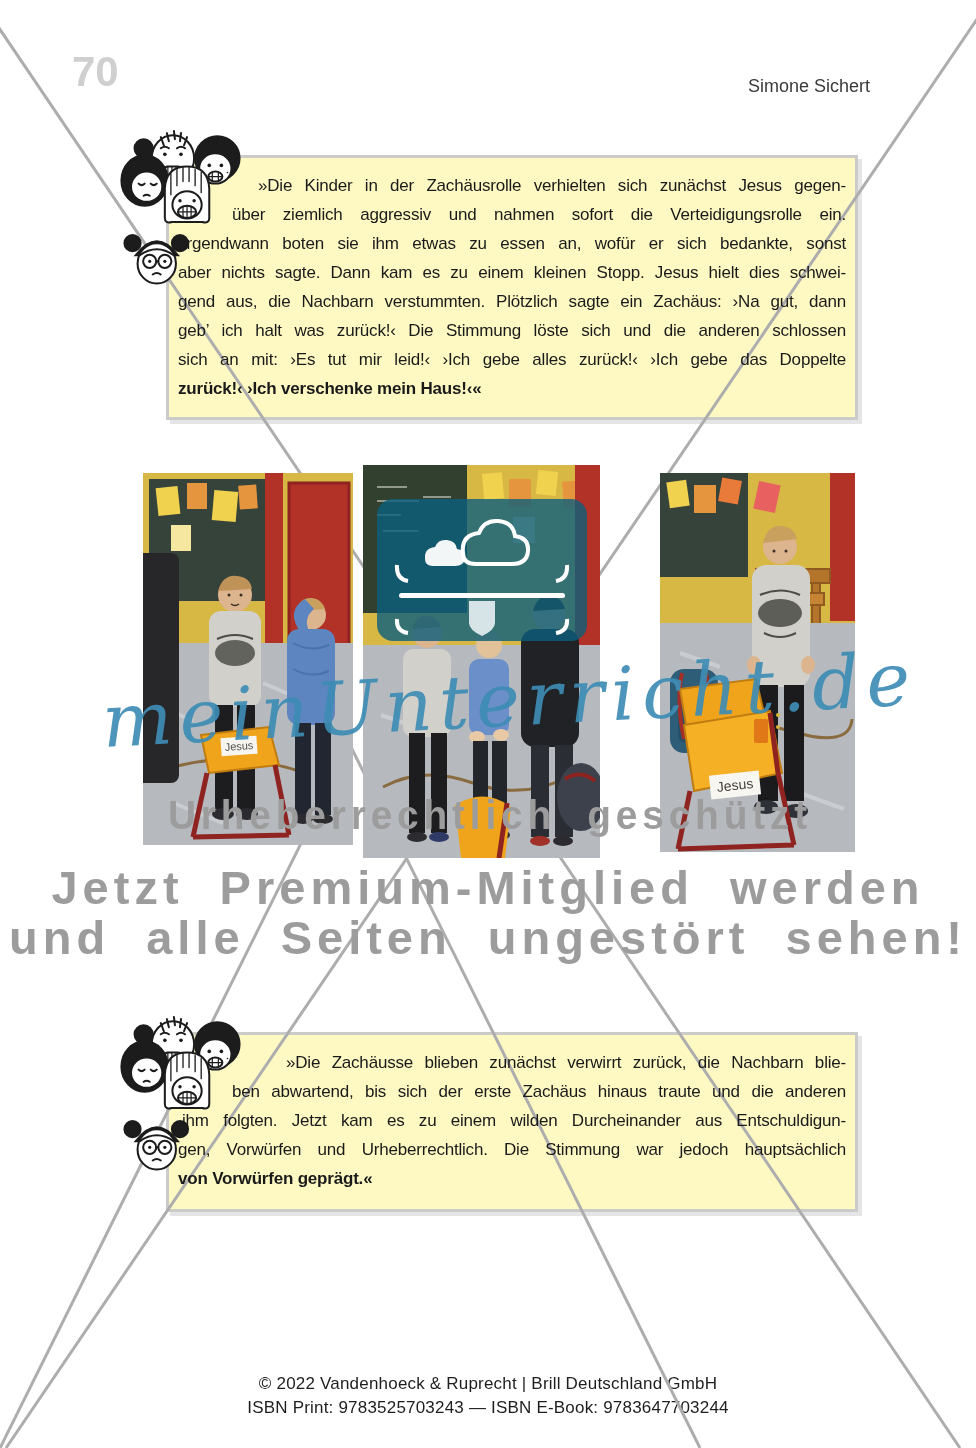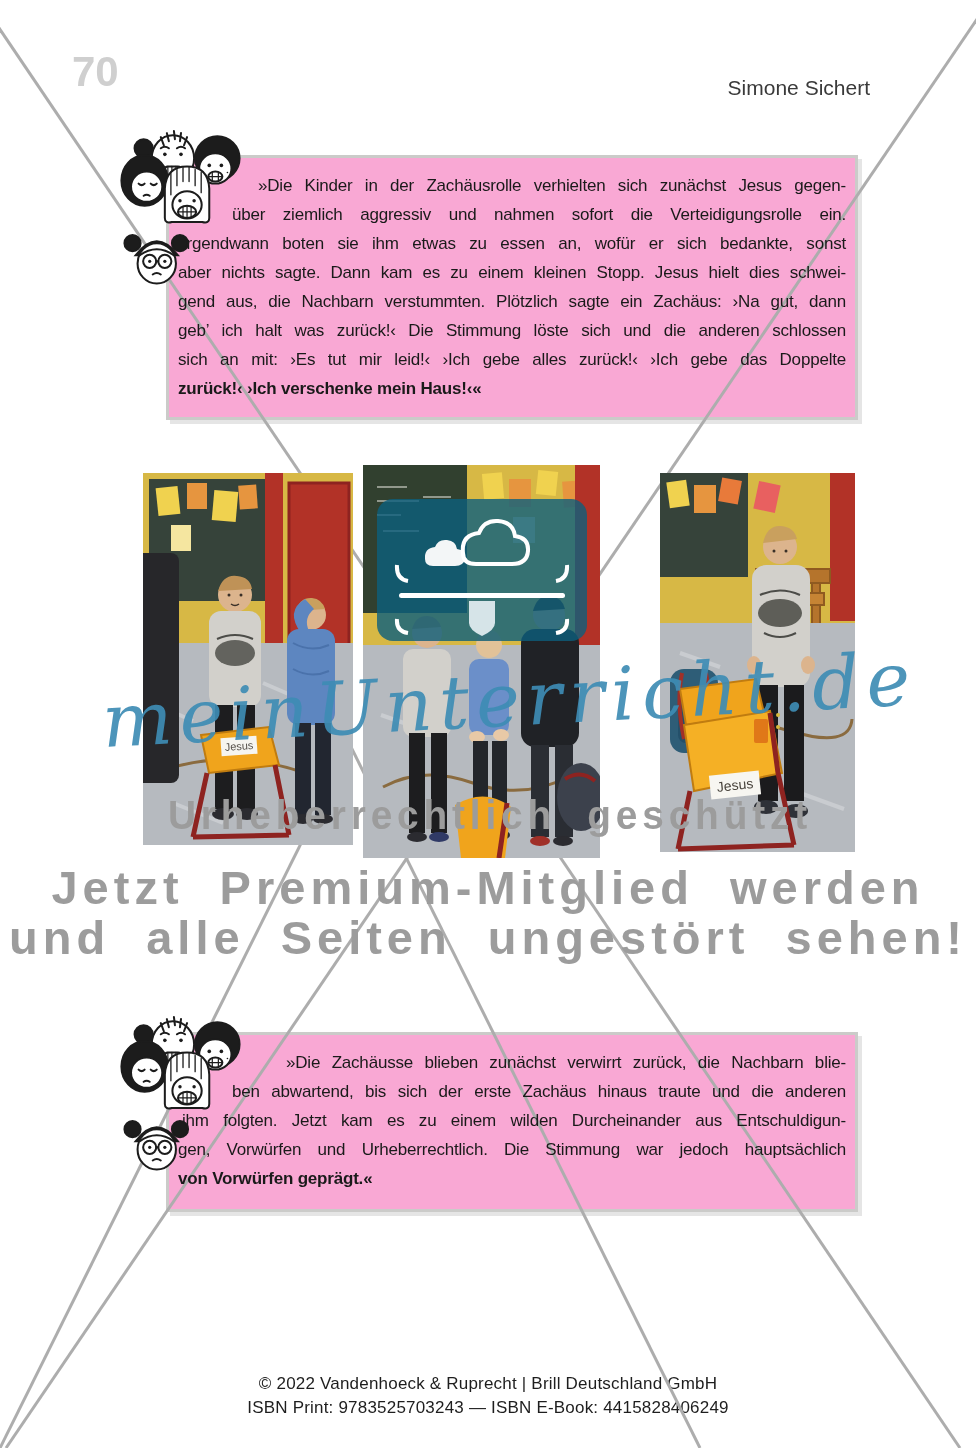--- a/index.html
+++ b/index.html
@@ -1,27 +1,27 @@
 <!DOCTYPE html>
 <html><head>
 <meta charset="utf-8">
 <style>
   html,body{margin:0;padding:0;background:#ffffff;}
   .page{position:relative;width:976px;height:1448px;background:#fff;overflow:hidden;
         font-family:"Liberation Sans",sans-serif;color:#191919;}
 
   
   .pagenum{position:absolute;left:72px;top:48px;font-size:42px;font-weight:700;color:#cfcfcf;z-index:1;}
-  .author{position:absolute;right:106px;top:76px;font-size:21px;color:#3a3a3a;z-index:1;}
+  .author{position:absolute;right:106px;top:76px;font-size:18px;color:#3a3a3a;z-index:1;}
 
   
   .xlines{position:absolute;left:0;top:0;z-index:2;pointer-events:none;}
 
   
-  .qbox{position:absolute;background:#f9a8d4;border:3px solid #cbcbc9;box-shadow:4px 4px 0 rgba(0,0,0,0.10);}
+  .qbox{position:absolute;background:#fef9c3;border:3px solid #cbcbc9;box-shadow:4px 4px 0 rgba(0,0,0,0.10);}
   .qbox1{left:166px;top:155px;width:686px;height:259px;}
   .qbox2{left:166px;top:1032px;width:686px;height:174px;}
   .qlines{position:relative;z-index:3;padding:13px 9px 0 9px;font-size:17px;line-height:29px;
           letter-spacing:-0.2px;color:#1a1a1a;}
   .qline{text-align:justify;text-align-last:justify;}
   .qlines .qline:last-child{text-align-last:left;font-weight:bold;}
   .qbox1 .qline:nth-child(1){padding-left:80px;}
   .qbox1 .qline:nth-child(2){padding-left:54px;}
   .qbox1 .qline:nth-child(3){padding-left:4px;}
   .qbox2 .qline:nth-child(1){padding-left:108px;}
@@ -318,15 +318,15 @@
     </svg>
   </div>
 
   <div class="wm-script">meinUnterricht.de</div>
   <div class="wm-gray wm-protected">Urheberrechtlich geschützt</div>
   <div class="wm-gray wm-prem1">Jetzt Premium-Mitglied werden</div>
   <div class="wm-gray wm-prem2">und alle Seiten ungestört sehen!</div>
 
 
   <div class="footer-line footer1">© 2022 Vandenhoeck &amp; Ruprecht | Brill Deutschland GmbH</div>
-  <div class="footer-line footer2">ISBN Print: 9783525703243 — ISBN E-Book: 4415828406249</div>
+  <div class="footer-line footer2">ISBN Print: 9783525703243 — ISBN E-Book: 9783647703244</div>
 
 </div>
 
 </body></html>

